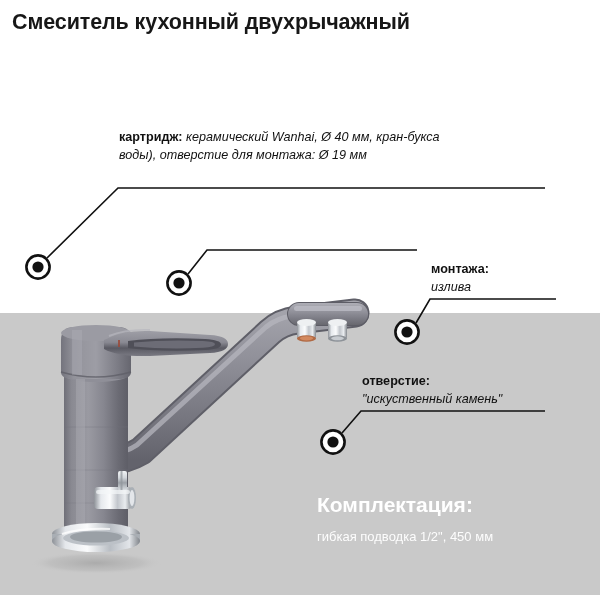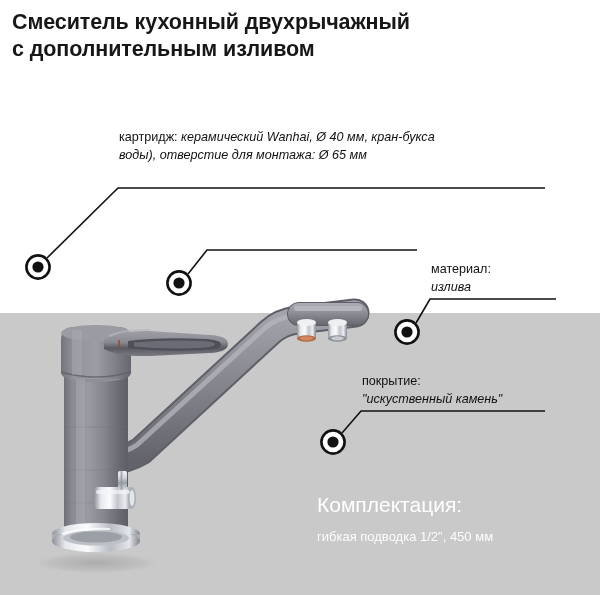--- a/index.html
+++ b/index.html
@@ -21,31 +21,31 @@
   
   .title{
     position:absolute;left:12px;top:9px;width:576px;
     font-size:21.5px;font-weight:bold;color:#171717;
     line-height:26.5px;letter-spacing:-0.1px;
   }
   .title span{display:block;white-space:nowrap;}
 
   
   .callout{position:absolute;color:#111;}
-  .callout .lbl{font-weight:normal;}
+  .callout .lbl{font-weight:bold;}
   .callout .val{font-weight:normal;font-style:italic;}
 
   #callout-cartridge{left:119px;top:129px;width:430px;font-size:12.6px;line-height:17.6px;}
   #callout-spout{left:206px;top:214px;font-size:12.6px;line-height:17.6px;}
   #callout-material{left:431px;top:261px;font-size:12.6px;line-height:17.6px;}
   #callout-coating{left:362px;top:373px;font-size:12.6px;line-height:17.6px;}
 
   
   #kit-block{position:absolute;left:317px;top:492px;color:#ffffff;}
-  #kit-title{font-size:21px;font-weight:normal;line-height:26px;letter-spacing:0px;}
+  #kit-title{font-size:21px;font-weight:bold;line-height:26px;letter-spacing:0px;}
   #kit-item{font-size:13px;font-weight:normal;line-height:18px;margin-top:10px;color:#fdfdfd;}
 
   
   #leader-svg{position:absolute;left:0;top:0;width:600px;height:595px;pointer-events:none;}
   #product-svg{position:absolute;left:0;top:0;width:600px;height:595px;}
 </style>
 </head>
 <body>
 
 <div id="page-root">
@@ -209,41 +209,40 @@
       <circle cx="407" cy="332" r="5.6" fill="#111"></circle>
     </g>
     <g>
       <circle cx="333" cy="442" r="11.6" fill="#ffffff" stroke="#111" stroke-width="2.6"></circle>
       <circle cx="333" cy="442" r="5.6" fill="#111"></circle>
     </g>
   </svg>
 
   <div class="title">
     <span>Смеситель кухонный двухрычажный</span>
-    <span>с дополнительным изливом</span>
   </div>
 
   <div class="callout" id="callout-cartridge">
     <div>
       <span class="lbl">картридж:</span>
       <span class="val">керамический Wanhai, Ø 40 мм, кран-букса</span>
     </div>
-    <div class="val">воды), отверстие для монтажа: Ø 65 мм</div>
+    <div class="val">воды), отверстие для монтажа: Ø 19 мм</div>
   </div>
 
   <div class="callout" id="callout-spout">
   </div>
 
   <div class="callout" id="callout-material">
-    <div class="lbl">материал:</div>
+    <div class="lbl">монтажа:</div>
     <div class="val">излива</div>
   </div>
 
   <div class="callout" id="callout-coating">
-    <div class="lbl">покрытие:</div>
+    <div class="lbl">отверстие:</div>
     <div class="val">"искуственный камень"</div>
   </div>
 
   <div id="kit-block">
     <div id="kit-title">Комплектация:</div>
     <div id="kit-item">гибкая подводка 1/2", 450 мм</div>
   </div>
 
 </div>
 

